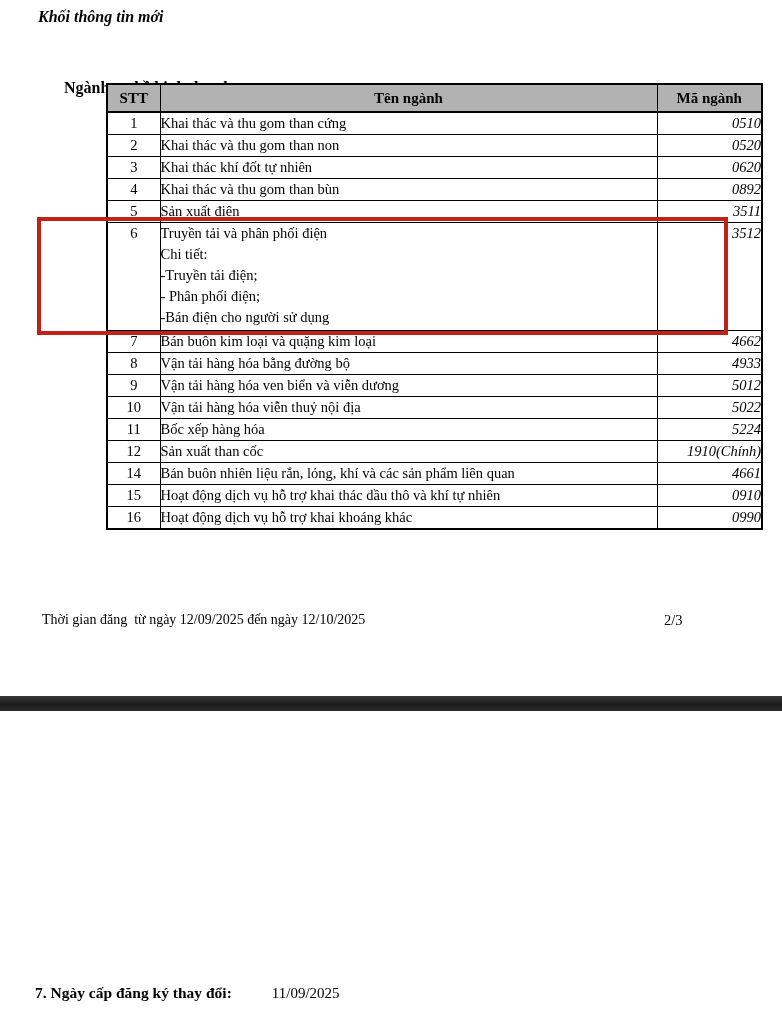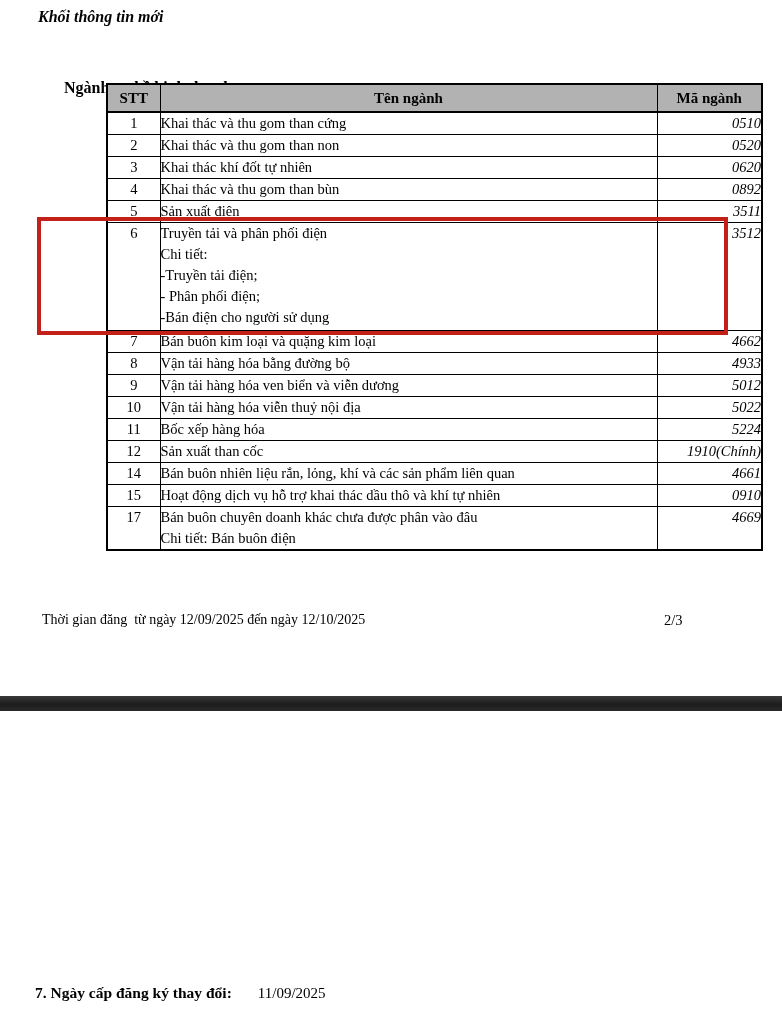--- a/index.html
+++ b/index.html
@@ -43,21 +43,21 @@
   }
   .page-footer-right{position:absolute;top:612px;left:664px;font-size:14.5px;}
 
   .separator-bar{
     position:absolute;top:696px;left:0;width:782px;height:15px;
     background:linear-gradient(#3a3a3a,#1c1c1c 55%,#2a2a2a);
   }
 
   .change-date-line{position:absolute;top:984px;left:35px;font-size:15.5px;}
   .change-date-label{font-weight:bold;}
-  .change-date-value{font-weight:normal;margin-left:26px;font-size:15px;}
+  .change-date-value{font-weight:normal;margin-left:40px;font-size:15px;}
 </style>
 </head>
 <body>
 
 <div class="doc-title">Khối thông tin mới</div>
 
 <div class="section-title">Ngành, nghề kinh doanh</div>
 
 <div class="table-wrap" id="table1-wrap" style="position: relative;">
   <table class="industry">
@@ -142,24 +142,23 @@
           <td class="stt">14</td>
           <td class="name">Bán buôn nhiên liệu rắn, lỏng, khí và các sản phẩm liên quan</td>
           <td class="code">4661</td>
         </tr>
         <tr>
           <td class="stt">15</td>
           <td class="name">Hoạt động dịch vụ hỗ trợ khai thác dầu thô và khí tự nhiên</td>
           <td class="code">0910</td>
         </tr>
         <tr>
-          <td class="stt">17</td>
-          <td class="name">Bán buôn chuyên doanh khác chưa được phân vào đâu
-Chi tiết: Bán buôn điện</td>
-          <td class="code">4669</td>
+          <td class="stt">16</td>
+          <td class="name">Hoạt động dịch vụ hỗ trợ khai khoáng khác</td>
+          <td class="code">0990</td>
         </tr>
       </tbody>
   </table>
 <div class="hl-box" style="border-color: rgb(195, 32, 26); top: 134px; height: 118px; left: -25px; width: 691px;"></div>
   </div>
 
 <div class="page-footer-left">Thời gian đăng  từ ngày 12/09/2025 đến ngày 12/10/2025</div>
 <div class="page-footer-right">2/3</div>
 
 <div class="separator-bar"></div>

